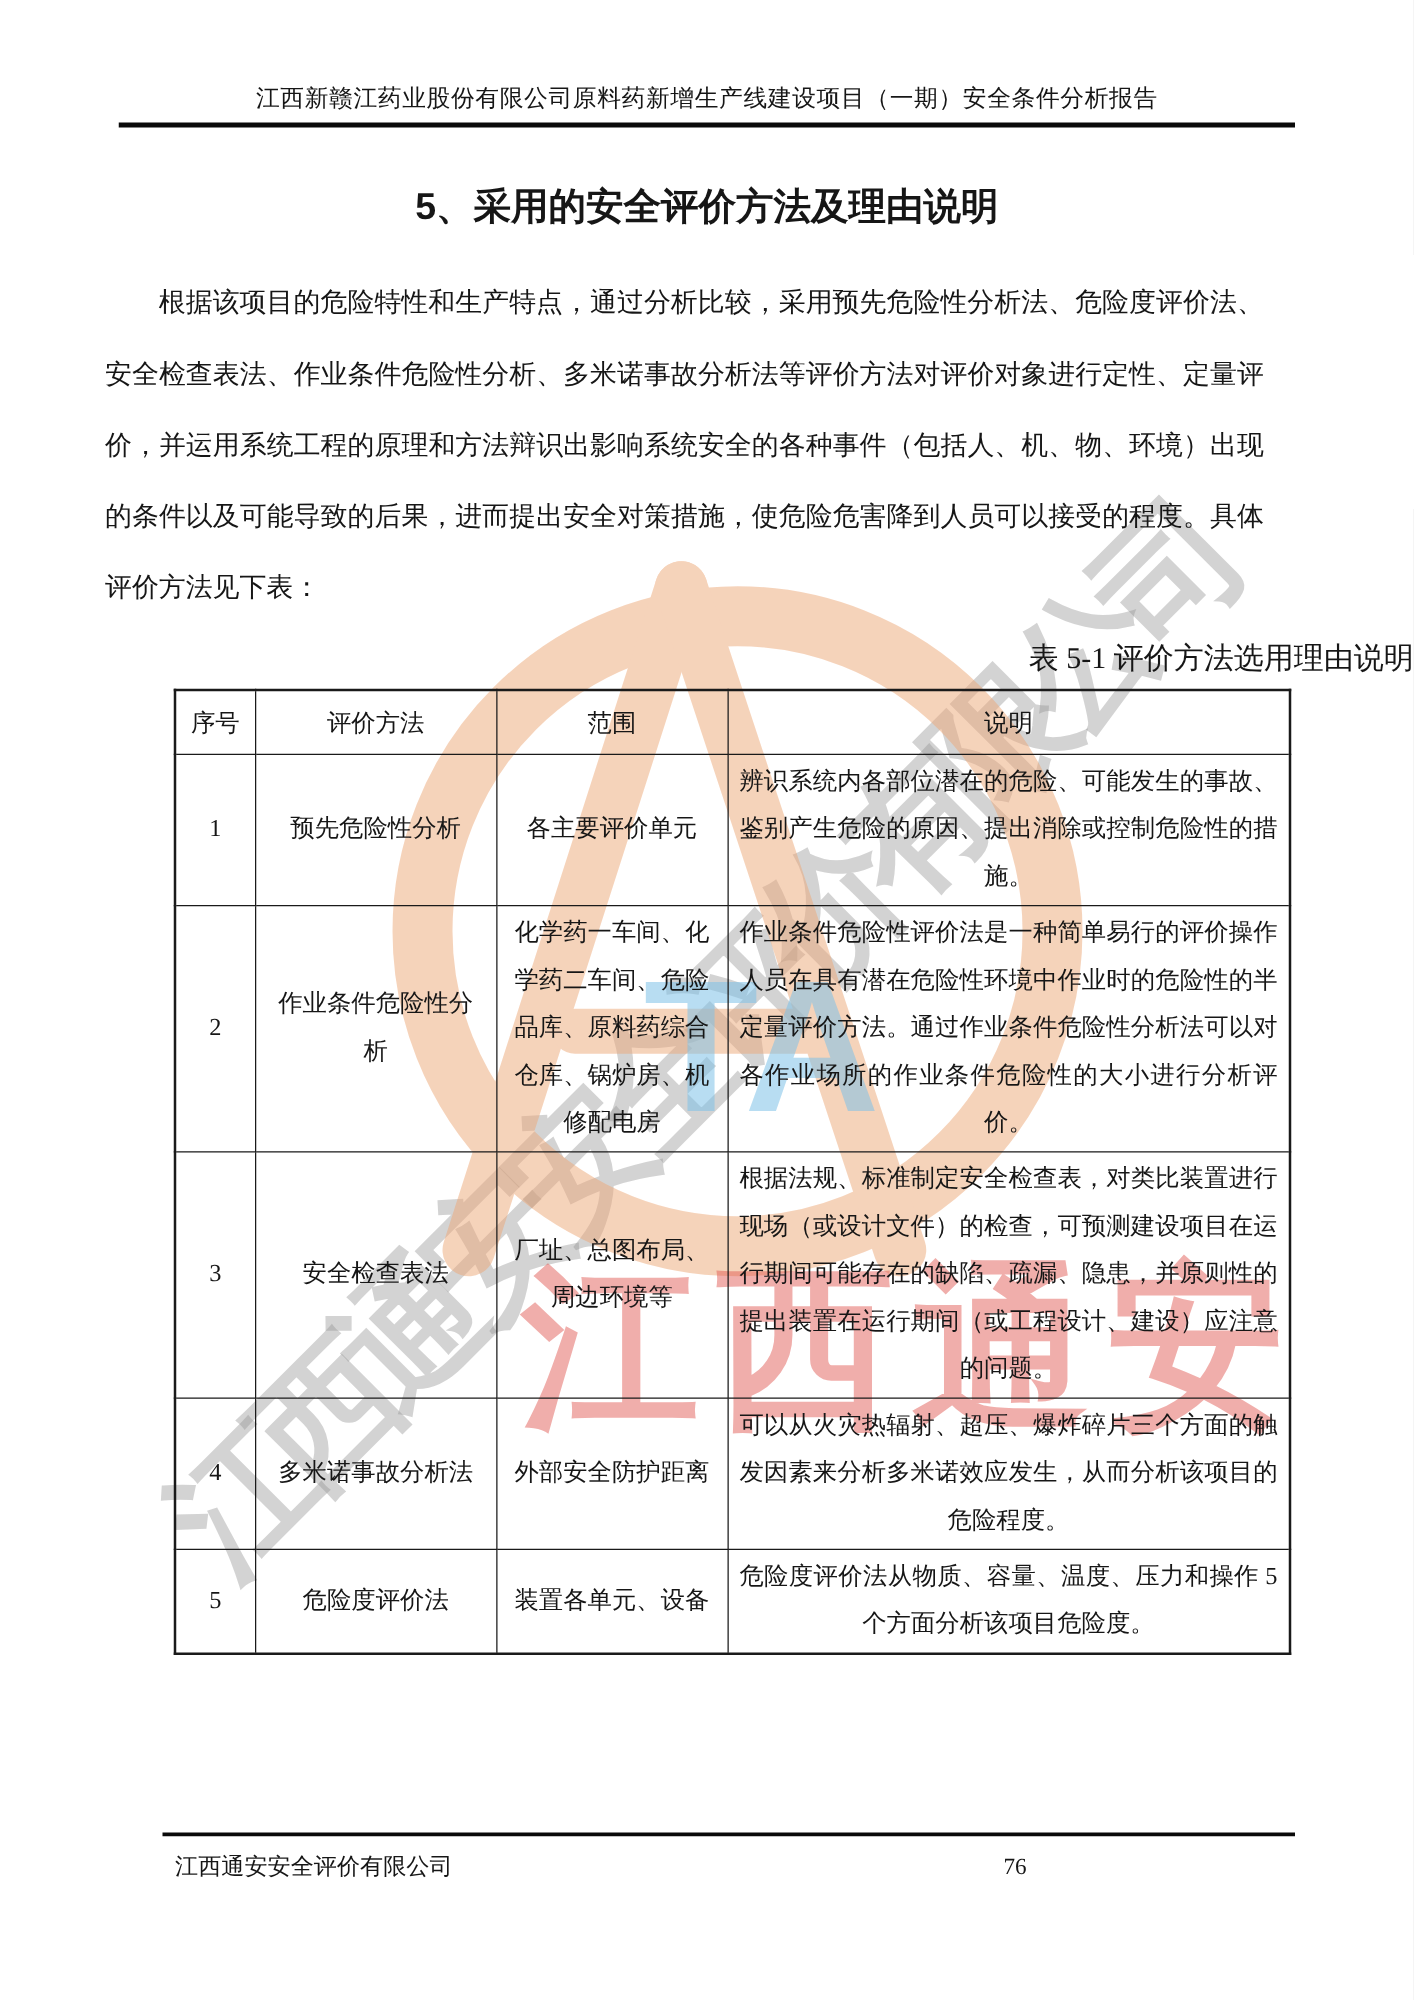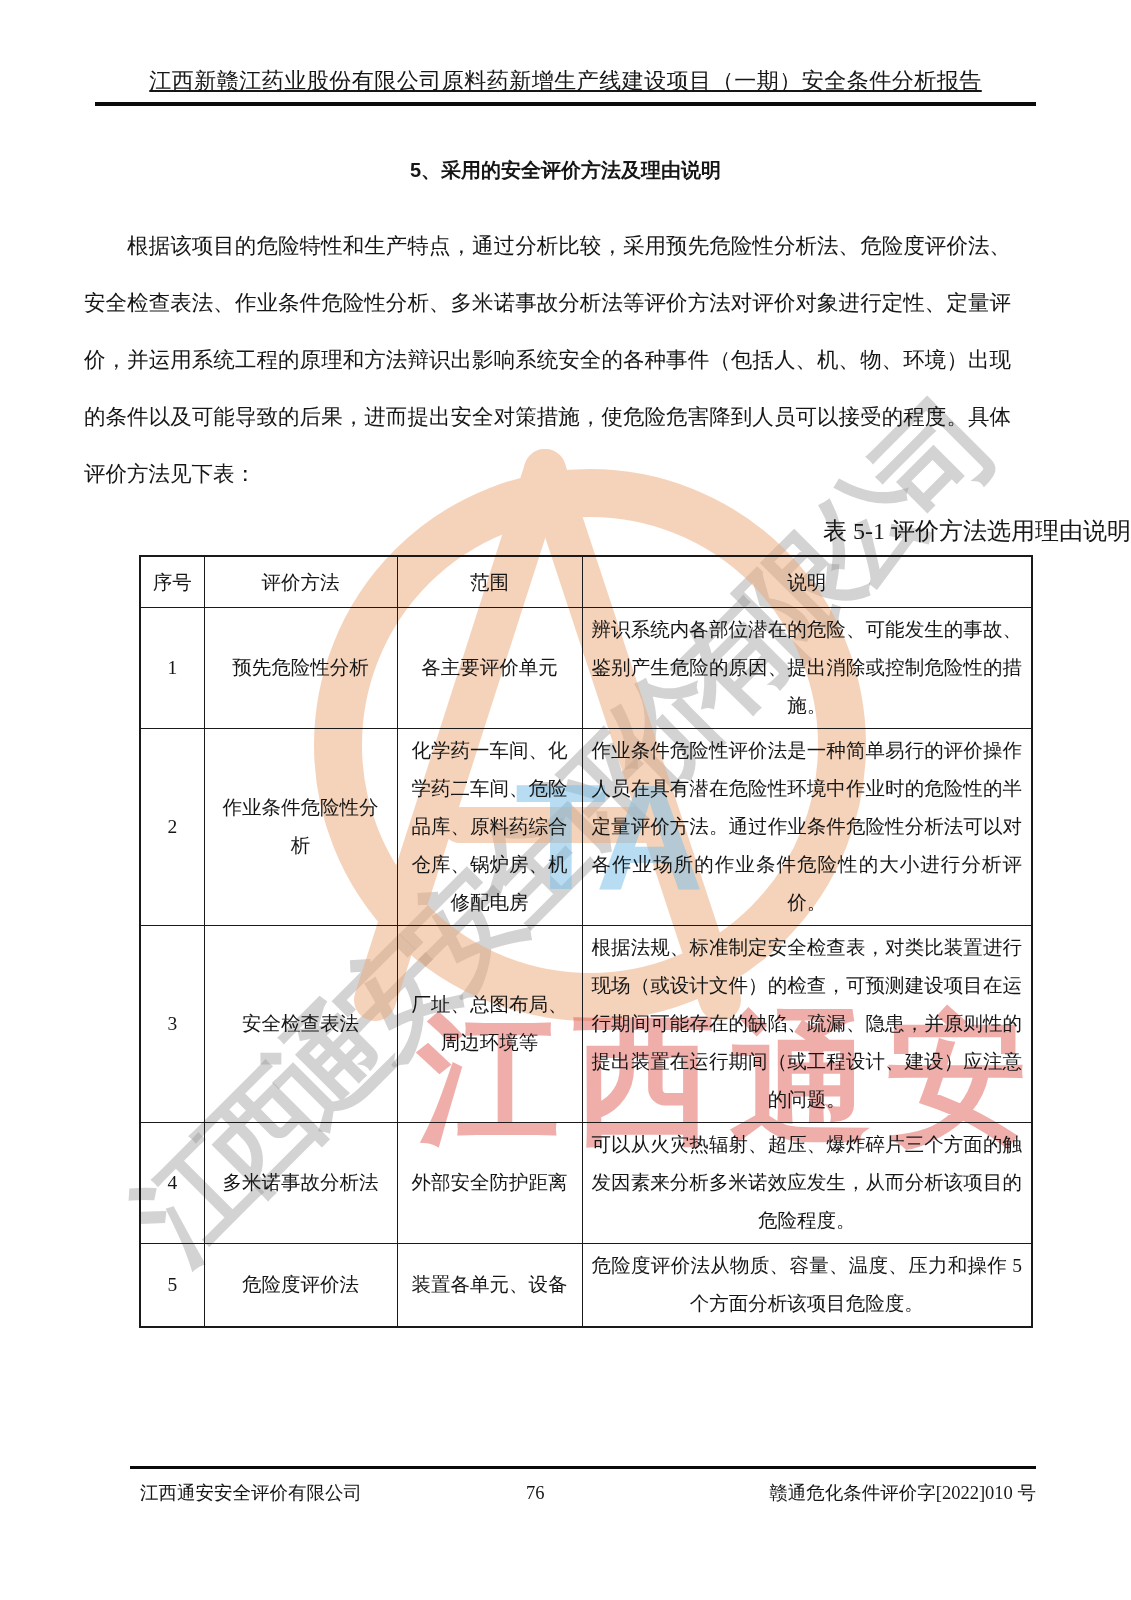--- a/index.html
+++ b/index.html
@@ -39,28 +39,28 @@
     color:rgba(224,85,80,0.48);
     text-align:center;
   }
   
   .content{position:relative;z-index:1;}
   .header{
     margin:0 95px;
     padding-top:66px;padding-bottom:6px;
     border-bottom:4px solid #0a0a0a;
     text-align:center;
-    font-size:22px;letter-spacing:0.5px;text-decoration:underline;
+    font-size:19px;letter-spacing:0.5px;
   }
   .doc-title{
     margin:44px 60px 0 60px;
     text-align:center;
     font-family:"Liberation Sans", sans-serif;
     font-weight:bold;
-    font-size:20px;line-height:40px;
+    font-size:30px;line-height:40px;
   }
   .paragraph{
     margin:28px 120px 0 84px;
     font-size:21.5px;line-height:57px;
     text-align:justify;
     text-indent:2em;
   }
   .table-caption{
     margin-top:14px;
     text-align:right;
@@ -173,17 +173,16 @@
           <td class="c-method">危险度评价法</td>
           <td class="c-scope">装置各单元、设备</td>
           <td class="c-desc">危险度评价法从物质、容量、温度、压力和操作 5 个方面分析该项目危险度。</td>
         </tr>
         </tbody>
     </table>
 
     <div class="footer">
       <span class="f-left">江西通安安全评价有限公司</span>
       <span class="f-center">76</span>
-      <span class="f-right">赣通危化条件评价字[2022]010 号</span>
     </div>
 
   </div>
 </div>
 
 </body></html>

